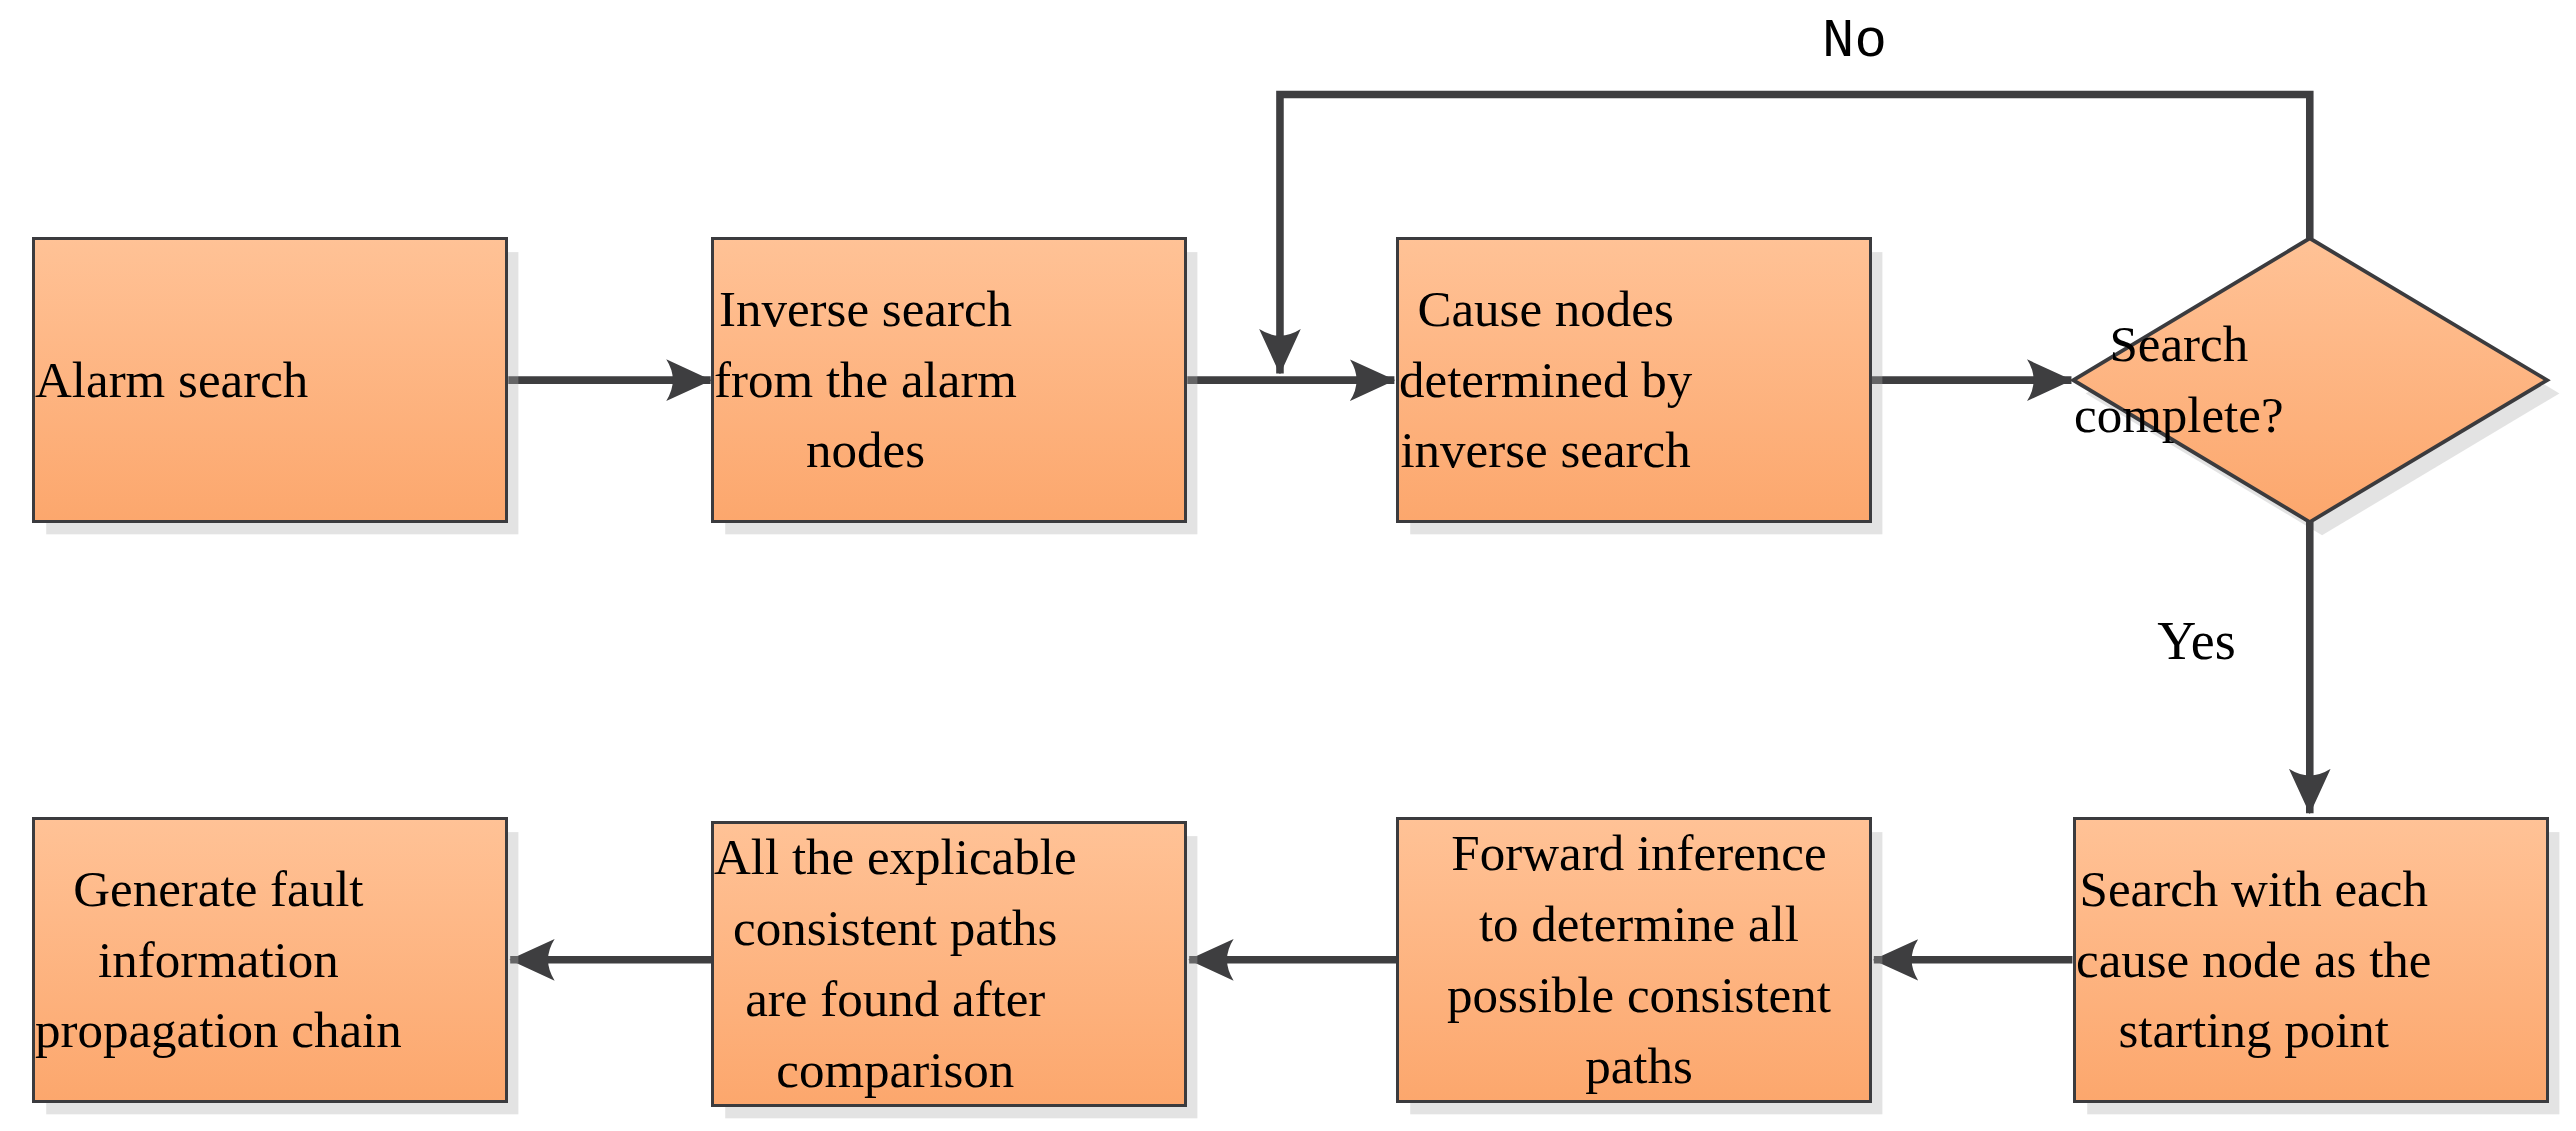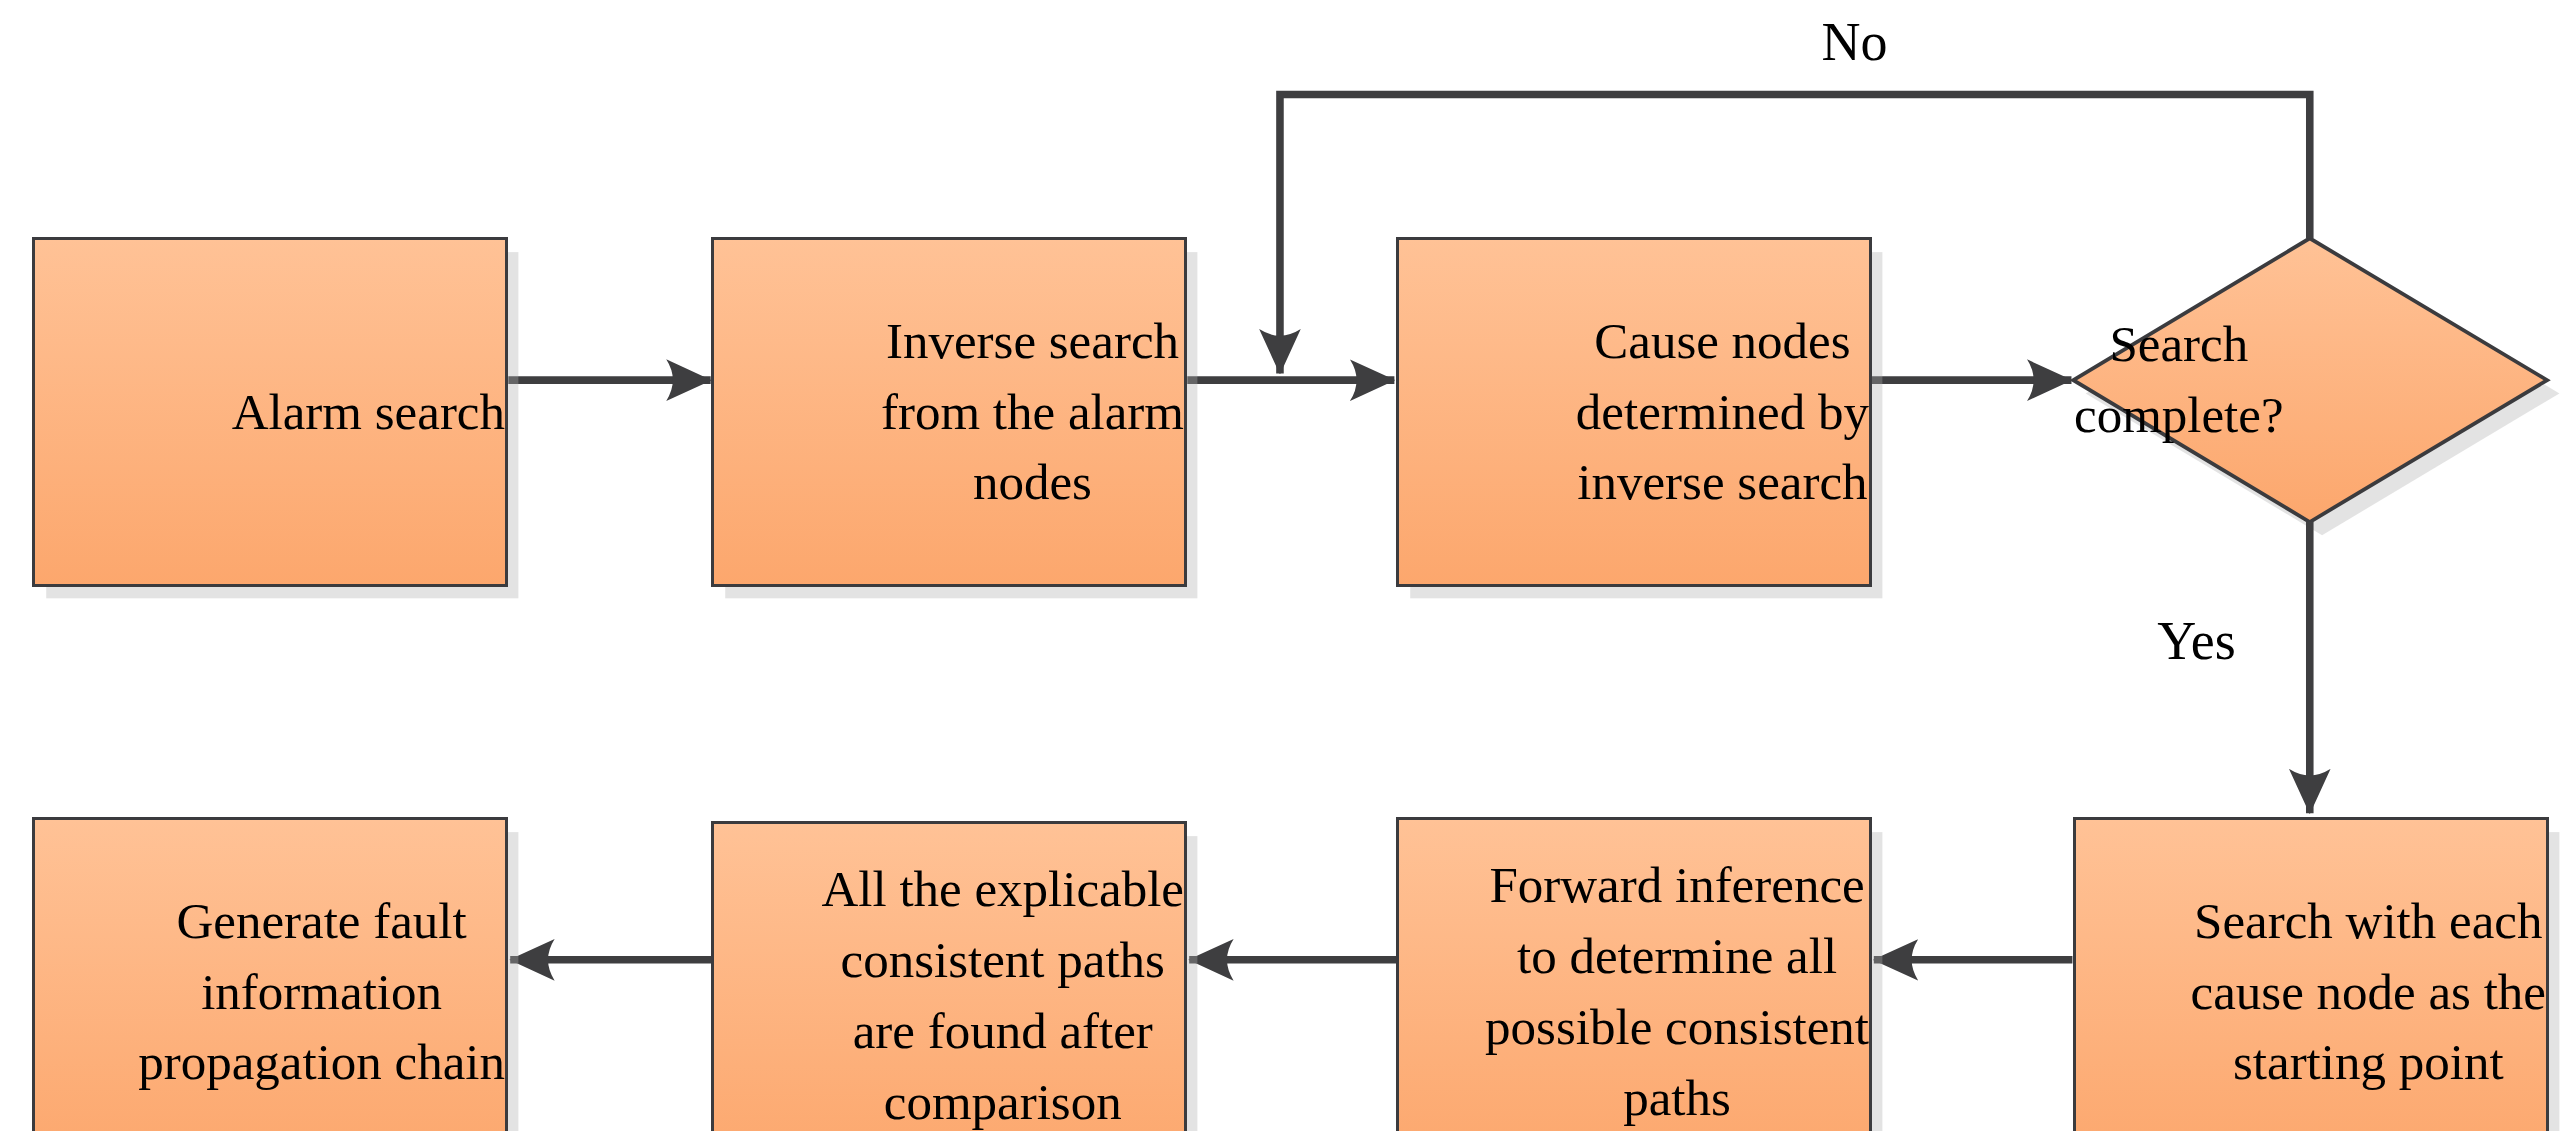--- a/index.html
+++ b/index.html
@@ -41,27 +41,27 @@
     fill: var(--shadow, rgba(175,175,175,0.35));
     stroke: none;
   }
   .grad-top   { stop-color: var(--node-fill-top, #FFC296); }
   .grad-bottom{ stop-color: var(--node-fill-bottom, #FCA76D); }
 
   .node {
     position: absolute;
     box-sizing: border-box;
     width: 476px;
-    height: 350px;
+    height: 286px;
     border: 3.8px solid var(--node-border, #3B3B3E);
     background: linear-gradient(180deg, var(--node-fill-top, #FFC296) 0%, var(--node-fill-bottom, #FCA76D) 100%);
     box-shadow: 12.3px 13.2px 0 -1.9px var(--shadow, rgba(175,175,175,0.35));
     display: flex;
     align-items: center;
-    justify-content: flex-end;
+    justify-content: flex-start;
     text-align: center;
     font-size: 51px;
     line-height: 1.39;
     white-space: pre-line;
   }
   .node-alarm      { left: 32px;   top: 237px; }
   .node-inverse    { left: 711px;  top: 237px; }
   .node-cause      { left: 1396px; top: 237px; }
   .node-search     { left: 2073px; top: 817px; }
   .node-forward    { left: 1396px; top: 817px; padding-left: 48px; }
@@ -80,21 +80,21 @@
     line-height: 1.39;
     white-space: pre-line;
     pointer-events: none;
   }
   .edge-label {
     position: absolute;
     font-size: 54px;
     text-align: center;
     white-space: nowrap;
   }
-  .edge-label-no  { left: 1779px; top: 11.4px;  width: 151px; }
+  .edge-label-no  { left: 1779px; top: 11.4px;  width: 151px; font-family: Liberation Mono, monospace; }
   .edge-label-yes { left: 2116px; top: 610px; width: 161px; }
 </style>
 </head>
 <body>
 
 <div class="canvas">
 
   <svg class="connectors" viewBox="0 0 2723 1196" aria-hidden="true">
     <defs>
       <linearGradient id="nodeGrad" x1="0" y1="0" x2="0" y2="1">

